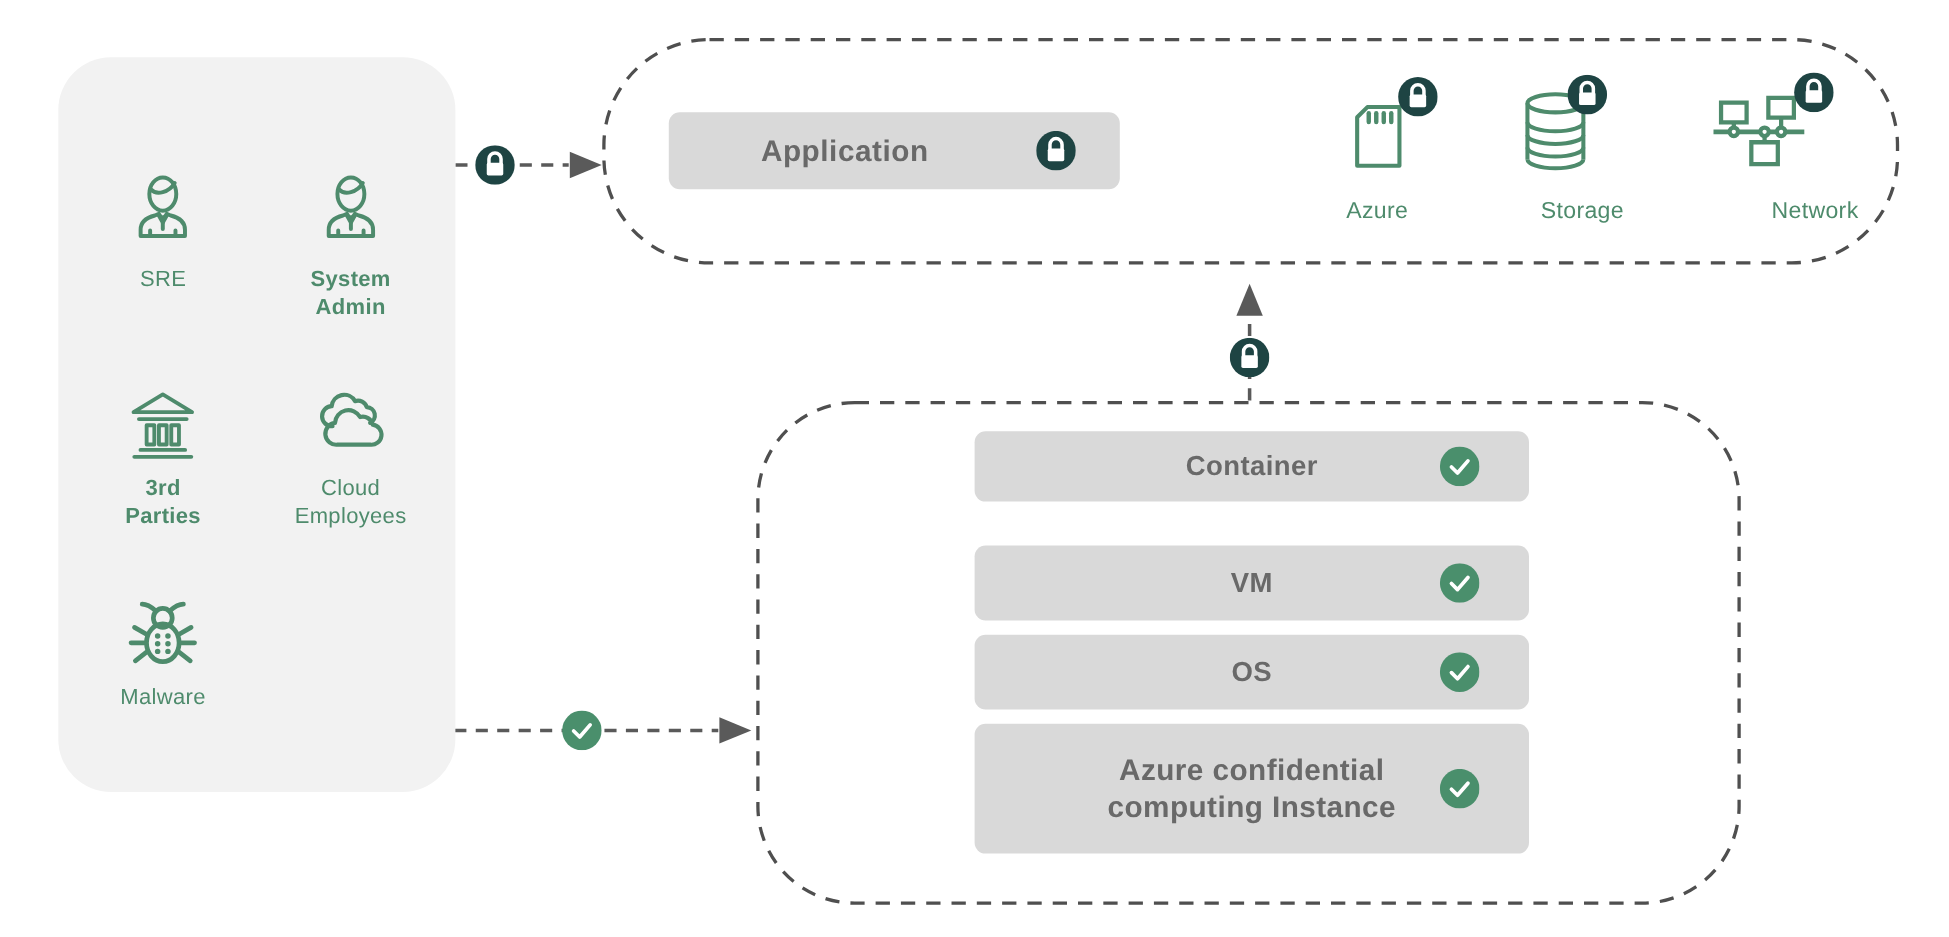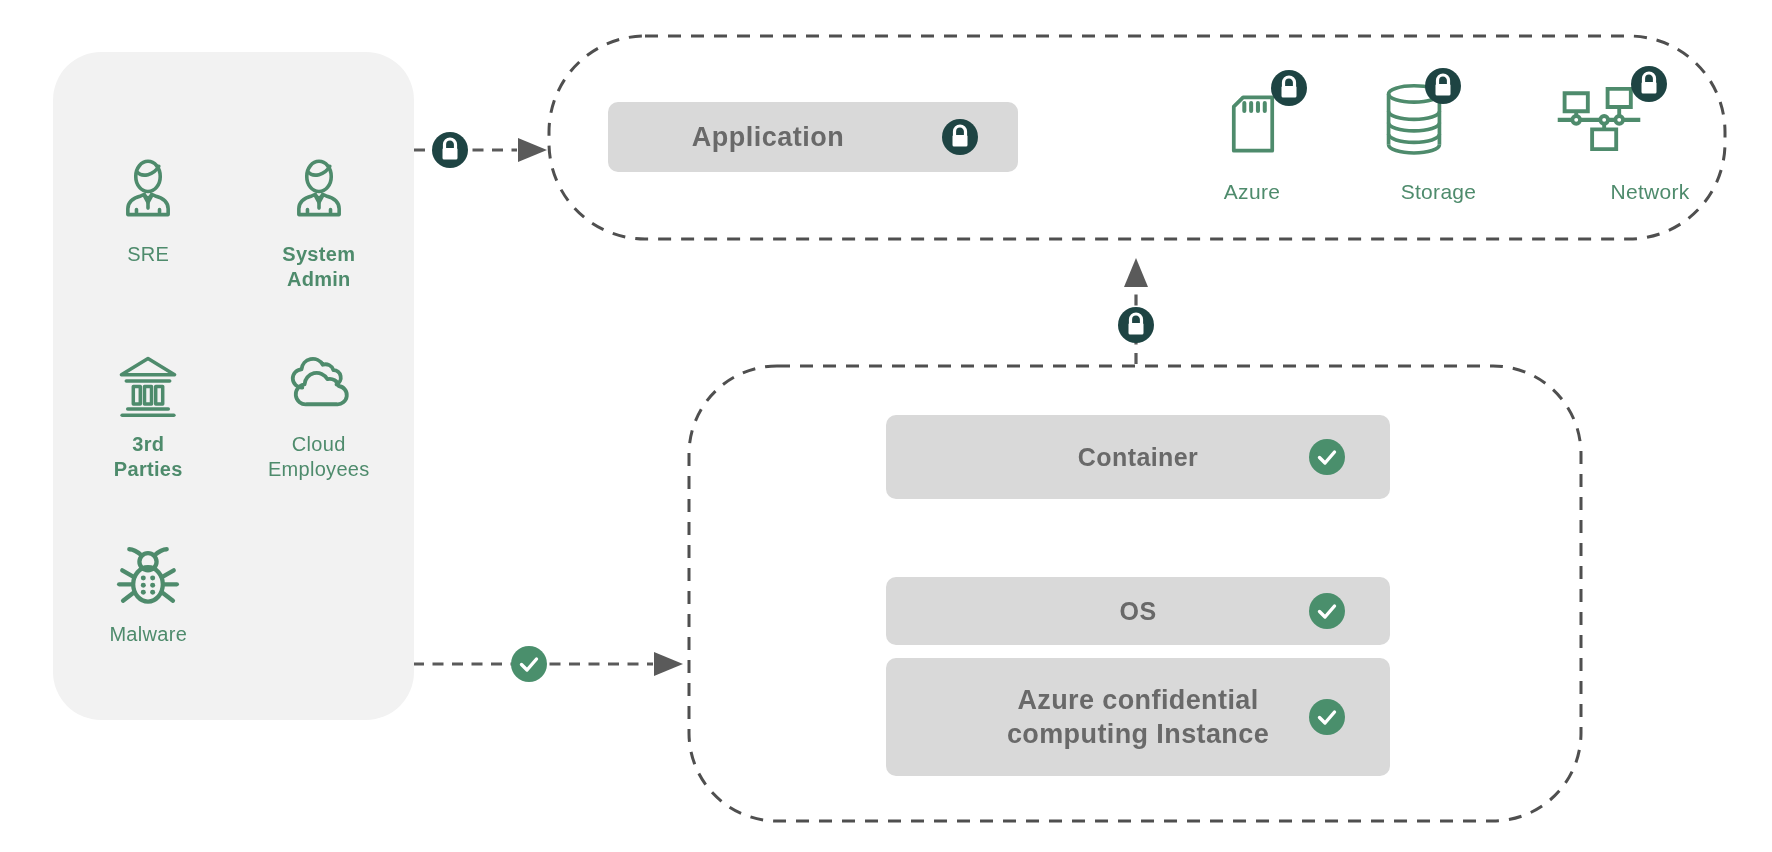--- a/index.html
+++ b/index.html
@@ -279,22 +279,30 @@
         <use href="#sym-network"></use>
       </svg>
     <span class="badge" style="left:91px;top:-10px;">
         <svg>
           <use href="#sym-lock-badge"></use>
         </svg>
       </span>
   </div>
   <div class="res-label" style="left:1580px;width:140px;">Network</div>
 
-  <div class="layer layer-small" style="top:415px;height:84px;">
+  <div class="layer layer-small" style="top:392px;height:64px;">
     <span class="layer-text">Container</span>
+    <span class="badge badge-in-layer">
+        <svg>
+          <use href="#sym-check-badge"></use>
+        </svg>
+      </span>
+  </div>
+  <div class="layer layer-small" style="top:496px;height:68px;">
+    <span class="layer-text">VM</span>
     <span class="badge badge-in-layer">
         <svg>
           <use href="#sym-check-badge"></use>
         </svg>
       </span>
   </div>
   <div class="layer layer-small" style="top:577px;height:68px;">
     <span class="layer-text">OS</span>
     <span class="badge badge-in-layer">
         <svg>

